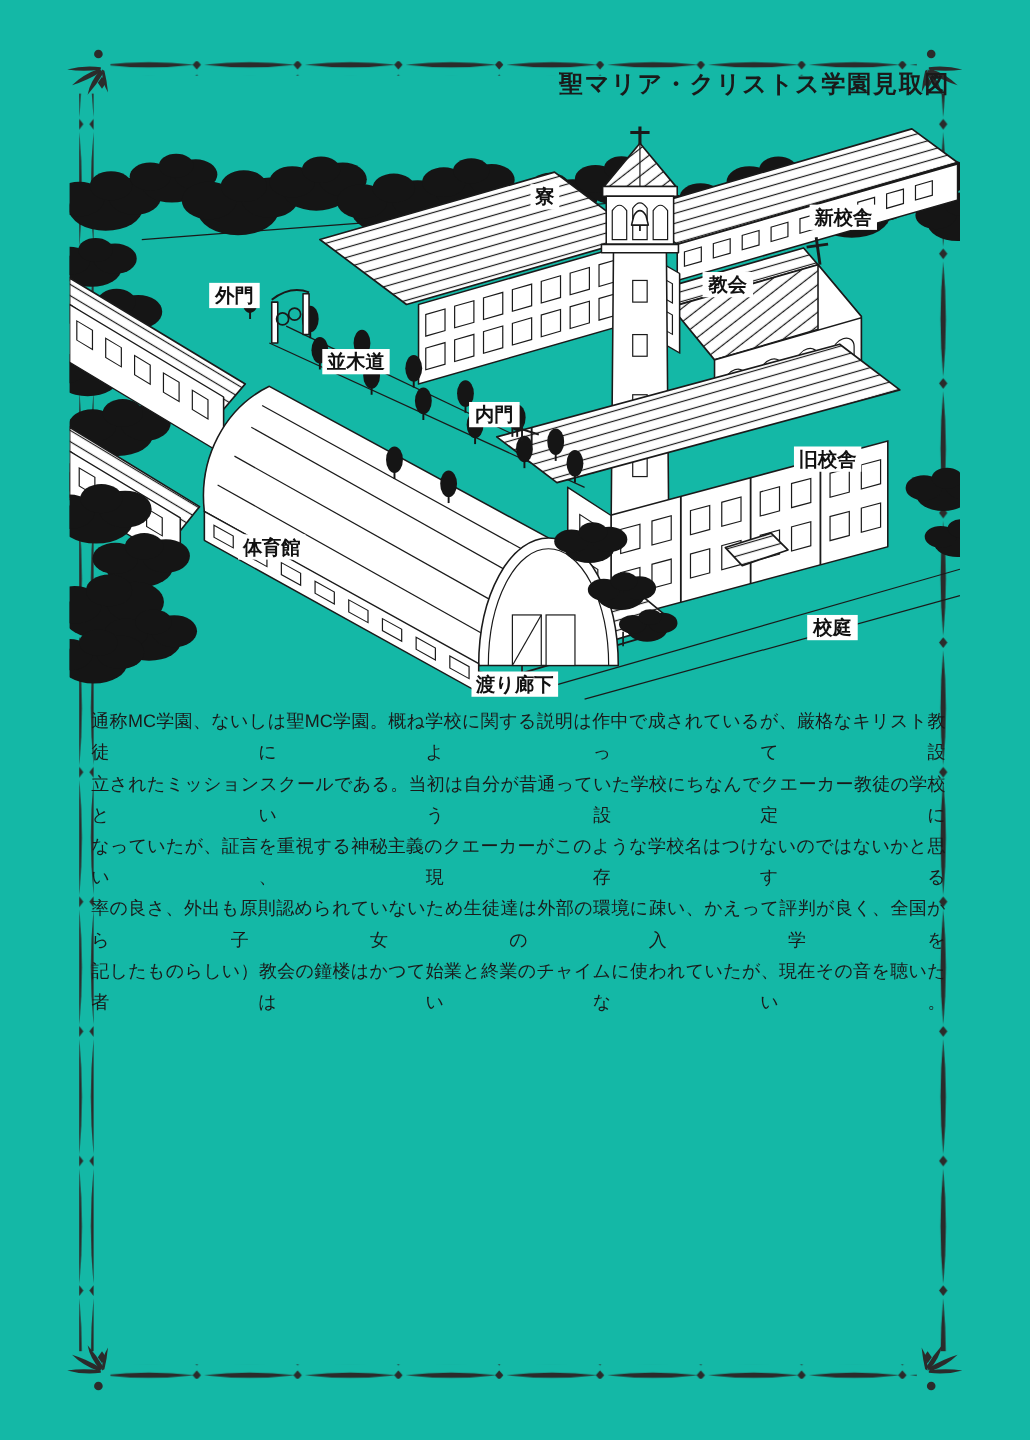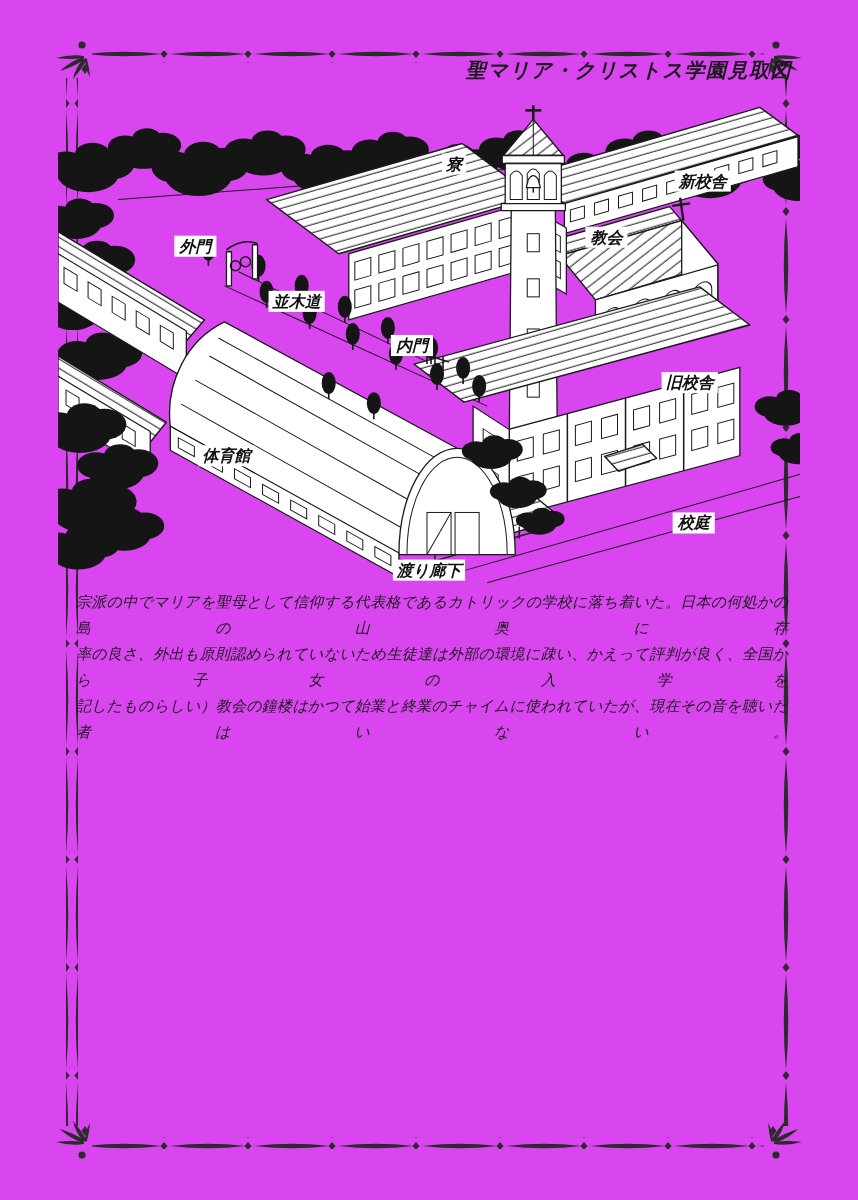--- a/index.html
+++ b/index.html
@@ -1,18 +1,18 @@
 <!DOCTYPE html>
 <html><head>
 <meta charset="utf-8">
 <style>
   html,body{margin:0;padding:0;}
   body{width:858px;height:1200px;background:#fff;color:#1a1a1a;
        font-family:"Liberation Sans","DejaVu Sans",sans-serif;position:relative;overflow:hidden;}
-  .page{position:absolute;inset:0;background:#d946ef;font-style:italic;}
+  .page{position:absolute;inset:0;background:#14b8a6;}
   svg.frame{position:absolute;left:0;top:0;}
   .title{position:absolute;top:57px;right:66px;font-size:20px;font-weight:bold;letter-spacing:1.5px;}
   svg.map{position:absolute;left:58px;top:103px;}
   .textwrap{position:absolute;left:76px;top:589px;width:712px;}
   .h{font-size:15.5px;font-weight:bold;line-height:23px;}
   .ln{font-size:15px;line-height:26px;text-align:justify;text-align-last:justify;
       font-family:"Liberation Sans","DejaVu Sans",sans-serif;}
   
   .wall{fill:#fff;stroke:#1a1a1a;stroke-width:1.3;stroke-linejoin:round;}
   .win{fill:#fff;stroke:#1a1a1a;stroke-width:1;}
@@ -380,19 +380,21 @@
       <rect x="613" y="408" width="42" height="21"></rect>
       <text x="634" y="424">校庭</text>
     </g>
     <g class="lbl">
       <rect x="334" y="455" width="72" height="21"></rect>
       <text x="370" y="471">渡り廊下</text>
     </g>
   </svg>
 
   <div class="textwrap">
-    <div class="ln">宗派の中でマリアを聖母として信仰する代表格であるカトリックの学校に落ち着いた。日本の何処かの島の山奥に存</div>
+    <div class="ln">通称MC学園、ないしは聖MC学園。概ね学校に関する説明は作中で成されているが、厳格なキリスト教徒によって設</div>
+    <div class="ln">立されたミッションスクールである。当初は自分が昔通っていた学校にちなんでクエーカー教徒の学校という設定に</div>
+    <div class="ln">なっていたが、証言を重視する神秘主義のクエーカーがこのような学校名はつけないのではないかと思い、現存する</div>
     <div class="ln">率の良さ、外出も原則認められていないため生徒達は外部の環境に疎い、かえって評判が良く、全国から子女の入学を</div>
     <div class="ln">記したものらしい）教会の鐘楼はかつて始業と終業のチャイムに使われていたが、現在その音を聴いた者はいない。</div>
 
   </div>
 
 </div>
 
 </body></html>

